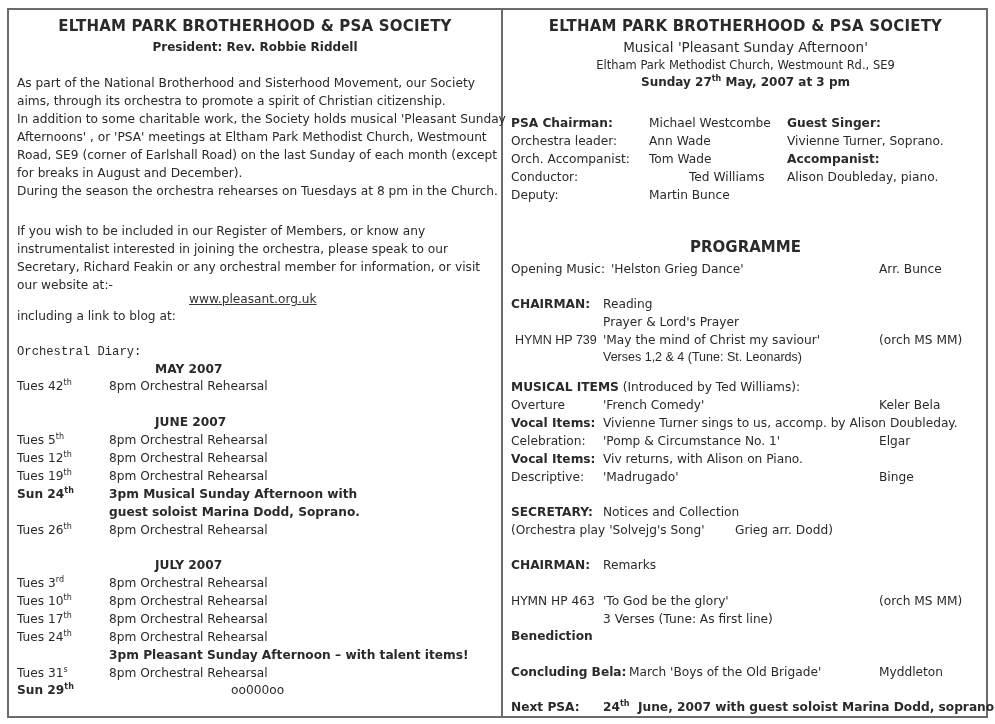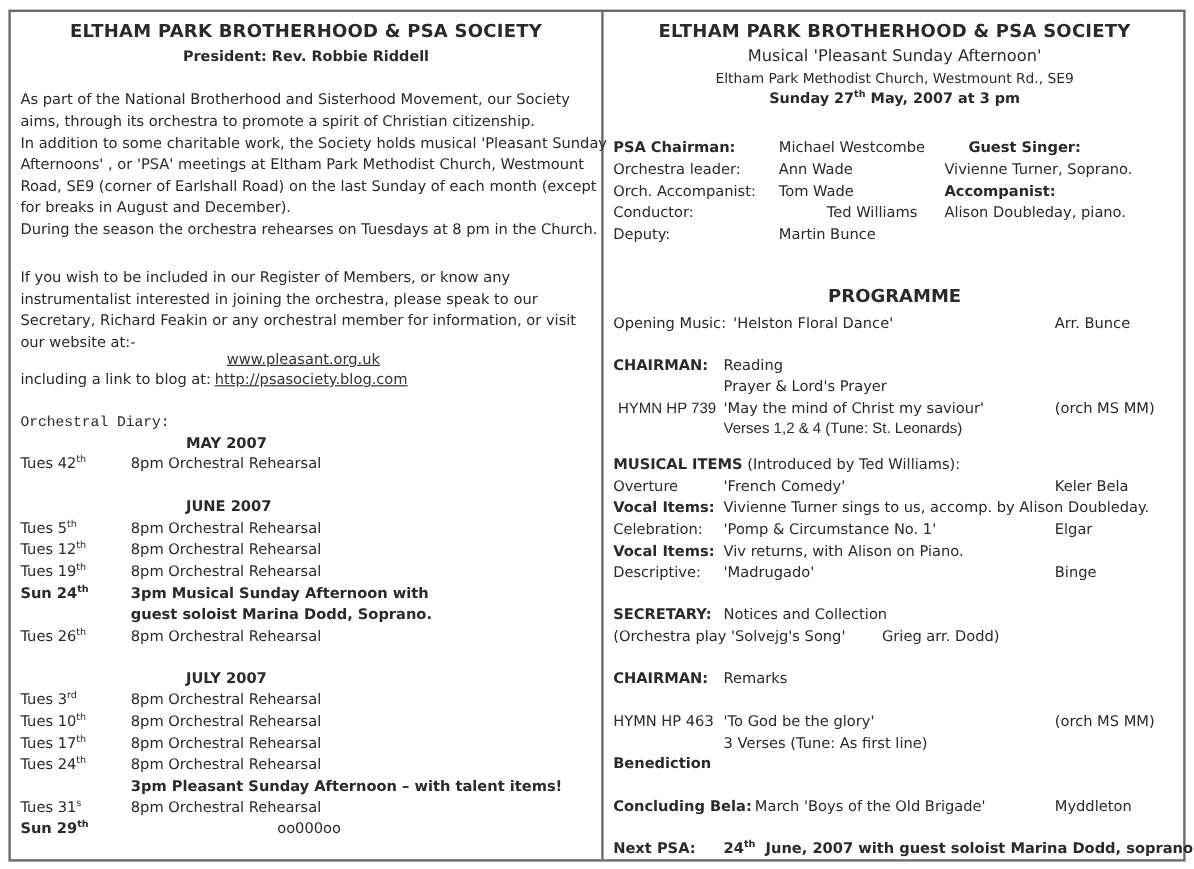--- a/index.html
+++ b/index.html
@@ -49,21 +49,20 @@
 
     <div>
       <div class="line" style="left:8px; top:212px;">If you wish to be included in our Register of Members, or know any</div>
       <div class="line" style="left:8px; top:230px;">instrumentalist interested in joining the orchestra, please speak to our</div>
       <div class="line" style="left:8px; top:248px;">Secretary, Richard Feakin or any orchestral member for information, or visit</div>
       <div class="line" style="left:8px; top:266px;">our website  at:-</div>
     </div>
 
     <div class="line link" style="left:180px; top:280px;">www.pleasant.org.uk</div>
     <div class="line" style="left:8px; top:297px;">including a link to blog at:</div>
-    <div class="line link" style="left:170px; top:297px;">http://psasociety.blog.com</div>
 
     <div class="line" style="left:8px; top:333px;font-family:Liberation Mono, monospace;">Orchestral Diary:</div>
 
     <div class="line bold" style="left:146px; top:350px;">MAY  2007</div>
     <div>
       <div class="line" style="left:8px; top:367px;"><span>Tues  42</span><sup>th</sup></div>
       <div class="line" style="left:100px; top:367px;">8pm Orchestral Rehearsal</div>
     </div>
 
     <div class="line bold" style="left:146px; top:403px;">JUNE 2007</div>
@@ -129,31 +128,31 @@
       <div class="line" style="left:8px; top:122px;">Orchestra leader:</div>
       <div class="line" style="left:146px; top:122px;">Ann Wade</div>
       <div class="line" style="left:8px; top:140px;">Orch. Accompanist:</div>
       <div class="line" style="left:146px; top:140px;">Tom Wade</div>
       <div class="line" style="left:8px; top:158px;">Conductor:</div>
       <div class="line" style="left:146px; top:158px;margin-left:40px;">Ted Williams</div>
       <div class="line" style="left:8px; top:176px;">Deputy:</div>
       <div class="line" style="left:146px; top:176px;">Martin Bunce</div>
     </div>
     <div>
-      <div class="line bold" style="left:284px; top:104px;margin-left:20px;">Guest Singer:</div>
+      <div class="line bold" style="left:284px; top:104px;">Guest Singer:</div>
       <div class="line" style="left:284px; top:122px;">Vivienne Turner, Soprano.</div>
       <div class="line bold" style="left:284px; top:140px;">Accompanist:</div>
       <div class="line" style="left:284px; top:158px;">Alison Doubleday, piano.</div>
     </div>
 
     <div class="line center" style="top:228px; font-size:15px; font-weight:bold;">PROGRAMME</div>
 
     <div>
       <div class="line" style="left:8px; top:250px;">Opening Music:</div>
-      <div class="line" style="left:108px; top:250px;">'Helston Floral Dance'</div>
+      <div class="line" style="left:108px; top:250px;">'Helston Grieg Dance'</div>
       <div class="line" style="left:376px; top:250px;">Arr. Bunce</div>
     </div>
 
     <div>
       <div class="line bold" style="left:8px; top:285px;">CHAIRMAN:</div>
       <div class="line" style="left:100px; top:285px;">Reading</div>
       <div class="line" style="left:100px; top:303px;">Prayer &amp; Lord's Prayer</div>
     </div>
 
     <div>

